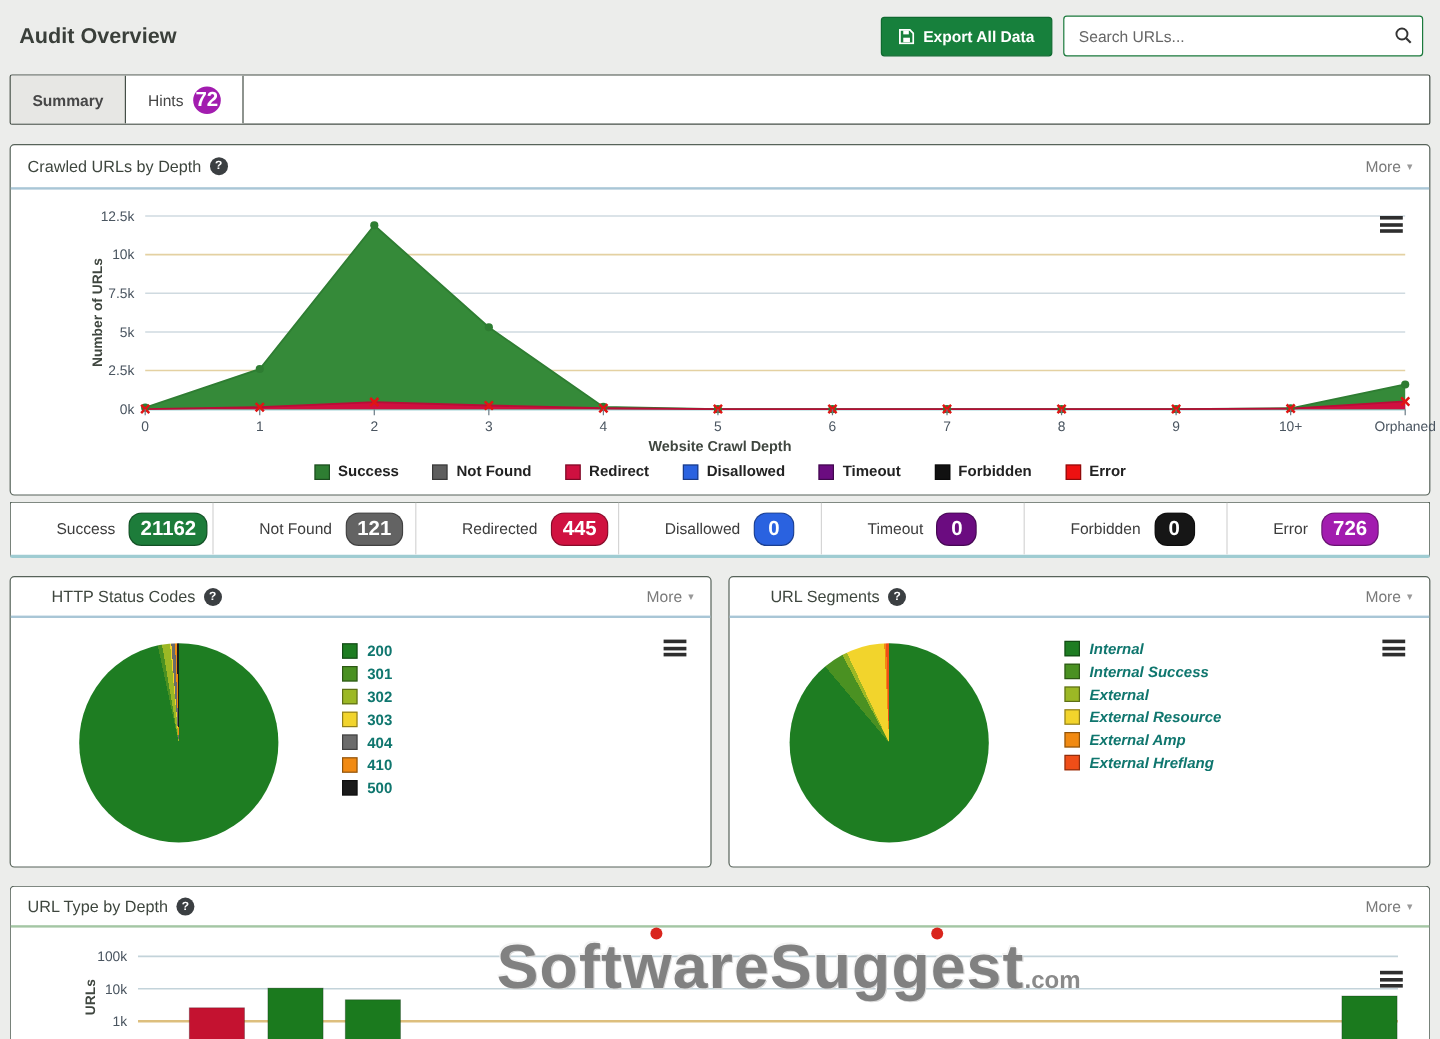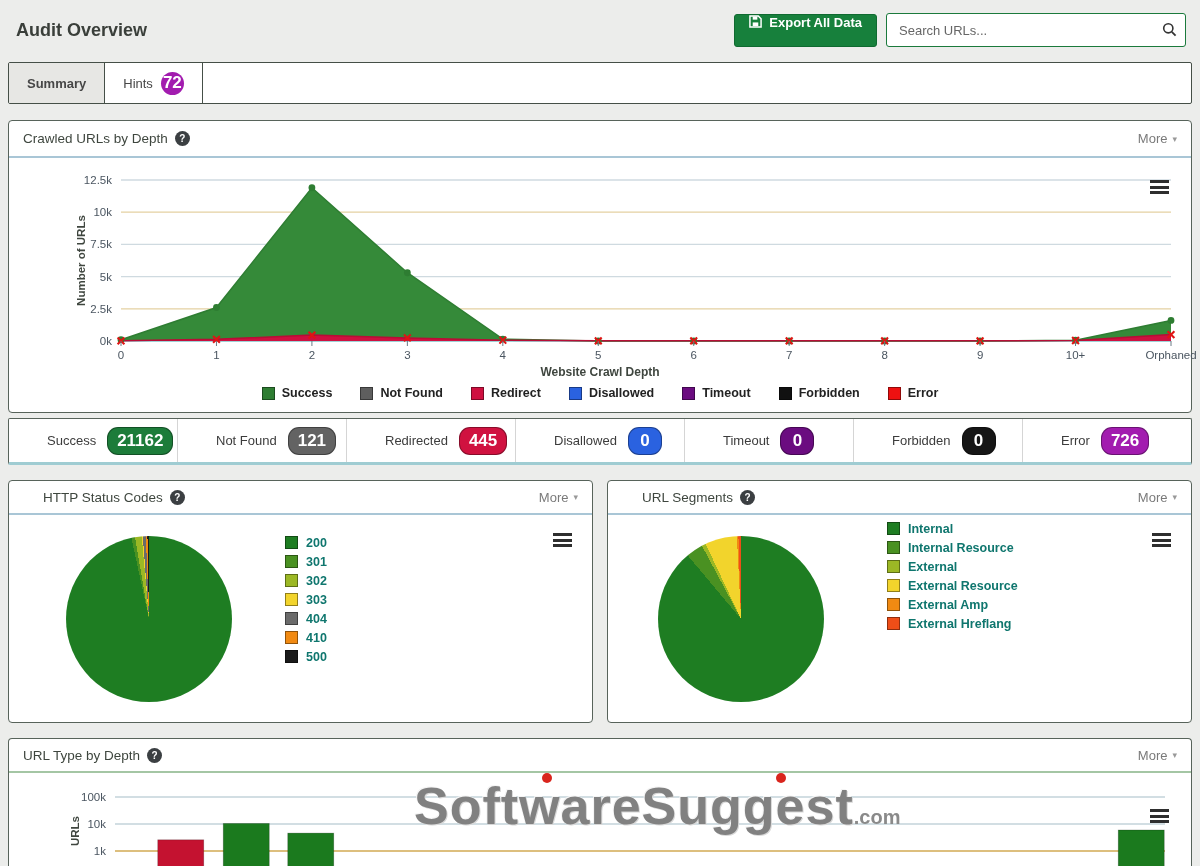--- a/index.html
+++ b/index.html
@@ -4,21 +4,21 @@
 <style>
   * { margin:0; padding:0; box-sizing:border-box; }
   html,body { width:1200px; height:866px; overflow:hidden; }
   body { background:#ecedeb; font-family:"Liberation Sans", sans-serif; color:#333; position:relative; }
   .page { padding:10px 8px 0 8px; }
 
   
   .topbar { display:flex; align-items:center; justify-content:space-between; height:40px; margin-bottom:12px; padding:0 6px 0 8px; }
   .page-title { font-size:18px; font-weight:bold; color:#3a3f3a; }
   .top-actions { display:flex; align-items:center; gap:9px; }
-  .btn { display:flex; align-items:flex-start; gap:7px; border:1px solid transparent; border-radius:3px; height:33px; padding:0 14px; font-family:"Liberation Sans",sans-serif; font-size:13px; font-weight:bold; color:#fff; cursor:pointer; }
+  .btn { display:flex; align-items:center; gap:7px; border:1px solid transparent; border-radius:3px; height:33px; padding:0 14px; font-family:"Liberation Sans",sans-serif; font-size:13px; font-weight:bold; color:#fff; cursor:pointer; }
   .btn-green { background:#17803c; border-color:#0f6a30; }
   .btn-red { background:#d91b26; border-color:#b5131d; }
   .btn svg { display:block; }
   .searchbox { position:relative; width:300px; }
   .searchbox input { width:100%; height:34px; border:1px solid #1b7a3c; border-radius:3px; background:#fff; padding:0 32px 0 12px; font-family:"Liberation Sans",sans-serif; font-size:13px; color:#444; }
   .searchbox input::placeholder { color:#666; }
   .searchbox .sicon { position:absolute; right:9px; top:9px; }
 
   
   .tabbar { display:flex; height:42px; background:#fff; border:1px solid #454f47; border-radius:2px; margin-bottom:16px; overflow:hidden; }
@@ -61,21 +61,21 @@
   
   .row2 { display:flex; gap:14px; margin-top:15px; }
   .row2 .panel { flex:1; height:243px; }
   .row2 .panel-head { height:34px;padding-left:34px; }
   .row2 .panel-body { height:206px; }
   .pie { position:absolute; width:166px; height:166px; border-radius:50%; cursor:pointer; }
   #pie-http { left:57px; top:21px; }
   #pie-seg { left:50px; top:21px; }
   .pie-legend { position:absolute; }
   #legend-http { left:276px; top:18px; }
-  #legend-seg { left:279px; top:4px; }
+  #legend-seg { left:279px; top:16px;font-style:italic; }
   .pie-legend .li { display:flex; align-items:center; gap:8px; font-size:12.5px; font-weight:bold; color:#0f766e; height:19px; cursor:pointer; }
   .row2 .burger { right:20px; top:18px; }
 
   
   #panel-urltype { margin-top:15px; height:130px; border-bottom:none; border-radius:4px 4px 0 0; }
   #panel-urltype .panel-head { height:34px; }
   #panel-urltype .burger { right:22px; top:32px; }
   #urltype-svg { display:block; width:1184px; height:110px; margin-top:4px; }
 
   
@@ -347,21 +347,21 @@
             <i></i>
           </div>
         <div class="pie" id="pie-seg" style="background: conic-gradient(rgb(30, 125, 34) 0%, rgb(30, 125, 34) 88.9%, rgb(74, 145, 34) 88.9%, rgb(74, 145, 34) 92.2%, rgb(156, 184, 37) 92.2%, rgb(156, 184, 37) 93%, rgb(242, 212, 44) 93%, rgb(242, 212, 44) 99.2%, rgb(241, 138, 18) 99.2%, rgb(241, 138, 18) 99.5%, rgb(239, 78, 24) 99.5%, rgb(239, 78, 24) 100%);"></div>
         <div class="pie-legend" id="legend-seg">
           <div class="li">
               <i class="sw" style="background: rgb(30, 125, 34);"></i>
               <span>Internal</span>
             </div>
           <div class="li">
               <i class="sw" style="background: rgb(74, 145, 34);"></i>
-              <span>Internal Resource</span>
+              <span>Internal Success</span>
             </div>
           <div class="li">
               <i class="sw" style="background: rgb(156, 184, 37);"></i>
               <span>External</span>
             </div>
           <div class="li">
               <i class="sw" style="background: rgb(242, 212, 44);"></i>
               <span>External Resource</span>
             </div>
           <div class="li">

